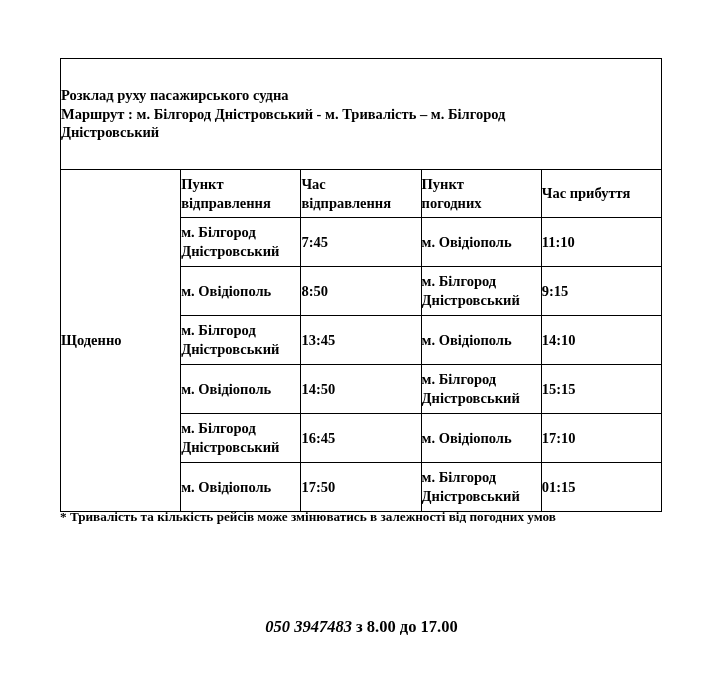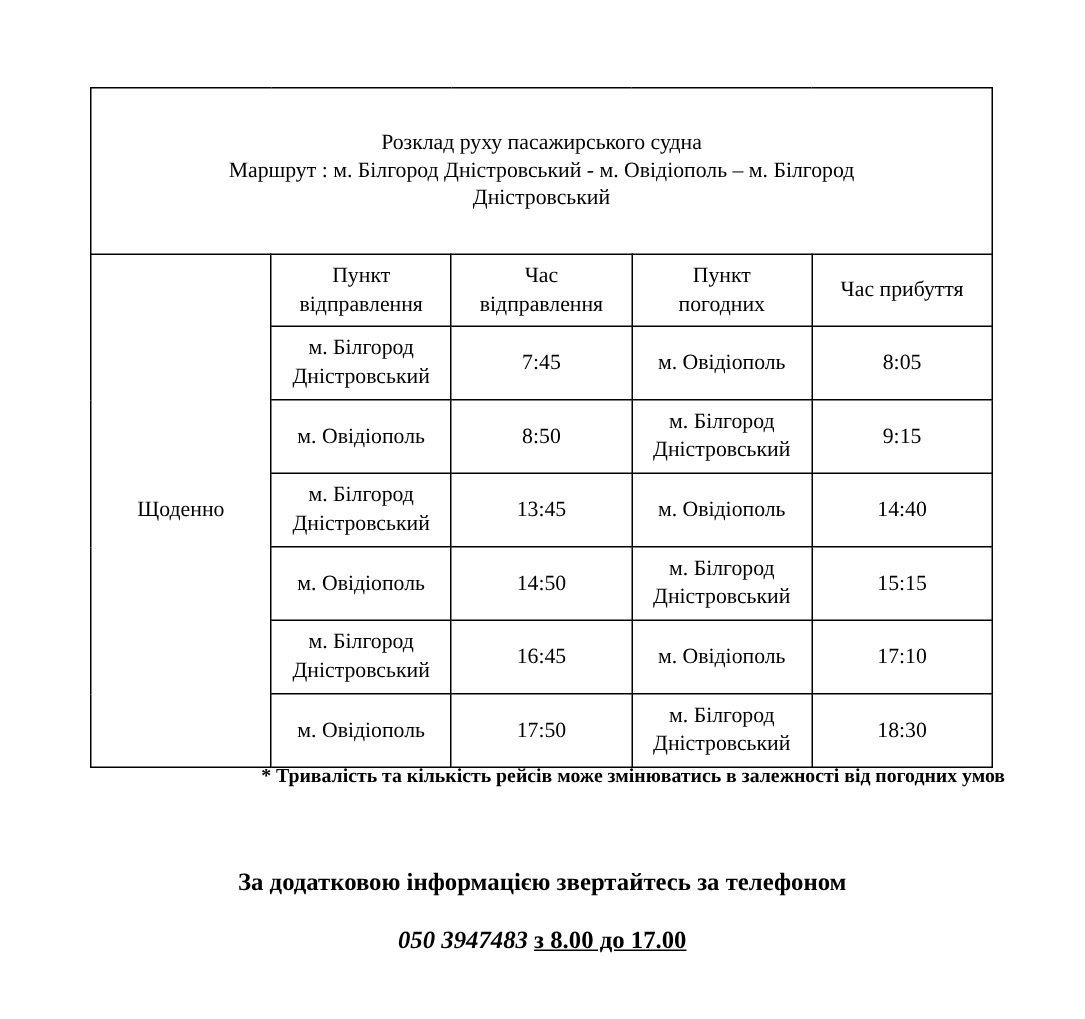--- a/index.html
+++ b/index.html
@@ -28,25 +28,25 @@
     left: 60px;
     top: 58px;
     width: 602px;
     border-collapse: collapse;
     table-layout: fixed;
   }
   .schedule-table td,
   .schedule-table th {
     border: 1.6px solid #000000;
     padding: 0;
-    text-align: center;
+    text-align: left;
     vertical-align: middle;
     font-size: 14.5px;
     line-height: 1.28;
-    font-weight: normal;
+    font-weight: bold;
   }
 
   
   .col-daily   { width: 90px;  }
   .col-dep-pt  { width: 140px; }
   .col-dep-tm  { width: 130px; }
   .col-arr-pt  { width: 125px; }
   .col-arr-tm  { width: 117px; margin-left: 48px; }
 
   .title-cell {
@@ -93,54 +93,54 @@
 
   
   .footnote {
     position: absolute;
     left: 60px;
     top: 509px;
     width: 610px;
     font-weight: bold;
     font-size: 13.2px;
     line-height: 1.2;
-    text-align: right;
+    text-align: left;
     white-space: nowrap;
   }
 
   
   .contact-line {
     position: absolute;
     left: 0;
     width: 723px;
     text-align: center;
     font-weight: bold;
   }
   .contact-heading {
     top: 578px;
     font-size: 16.5px;
   }
   .contact-phone {
     top: 617px;
     font-size: 16.5px;
   }
   .phone-number { text-decoration: none; font-style: italic; }
-  .phone-hours  { text-decoration: underline; }
+  .phone-hours  { }
 </style>
 </head>
 <body>
 
 <div class="page">
 
   <table class="schedule-table">
     <tbody>
       <tr>
         <td class="title-cell" colspan="5">
           <span class="t-line">Розклад руху пасажирського судна</span>
-          <span class="t-line">Маршрут : м. Білгород Дністровський - м. Овідіополь – м. Білгород</span>
+          <span class="t-line">Маршрут : м. Білгород Дністровський - м. Тривалість – м. Білгород</span>
           <span class="t-line">Дністровський</span>
         </td>
       </tr>
 
       <tr>
         <td class="col-daily daily-cell" rowspan="7">Щоденно</td>
         <td class="col-dep-pt head-cell">
           <span class="h-line">Пункт</span>
           <span class="h-line">відправлення</span>
         </td>
@@ -160,21 +160,21 @@
       <tr>
         <td class="place-cell">
           <span class="p-line">м. Білгород</span>
           <span class="p-line">Дністровський</span>
         </td>
         <td class="time-cell">7:45</td>
         <td class="place-cell">
           <span class="p-line">м. Овідіополь</span>
           <span class="p-line"></span>
         </td>
-        <td class="time-cell">8:05</td>
+        <td class="time-cell">11:10</td>
       </tr>
 
       <tr>
         <td class="place-cell">
           <span class="p-line">м. Овідіополь</span>
           <span class="p-line"></span>
         </td>
         <td class="time-cell">8:50</td>
         <td class="place-cell">
           <span class="p-line">м. Білгород</span>
@@ -186,21 +186,21 @@
       <tr>
         <td class="place-cell">
           <span class="p-line">м. Білгород</span>
           <span class="p-line">Дністровський</span>
         </td>
         <td class="time-cell">13:45</td>
         <td class="place-cell">
           <span class="p-line">м. Овідіополь</span>
           <span class="p-line"></span>
         </td>
-        <td class="time-cell">14:40</td>
+        <td class="time-cell">14:10</td>
       </tr>
 
       <tr>
         <td class="place-cell">
           <span class="p-line">м. Овідіополь</span>
           <span class="p-line"></span>
         </td>
         <td class="time-cell">14:50</td>
         <td class="place-cell">
           <span class="p-line">м. Білгород</span>
@@ -225,27 +225,26 @@
       <tr>
         <td class="place-cell">
           <span class="p-line">м. Овідіополь</span>
           <span class="p-line"></span>
         </td>
         <td class="time-cell">17:50</td>
         <td class="place-cell">
           <span class="p-line">м. Білгород</span>
           <span class="p-line">Дністровський</span>
         </td>
-        <td class="time-cell">18:30</td>
+        <td class="time-cell">01:15</td>
       </tr>
     </tbody>
   </table>
 
   <div class="footnote">* Тривалість та кількість рейсів може змінюватись в залежності від погодних умов</div>
 
-  <div class="contact-line contact-heading">За додатковою інформацією звертайтесь за телефоном</div>
 
   <div class="contact-line contact-phone">
     <span class="phone-number">050 3947483</span>
     <span class="phone-hours">з 8.00 до 17.00</span>
   </div>
 
 </div>
 
 </body></html>

